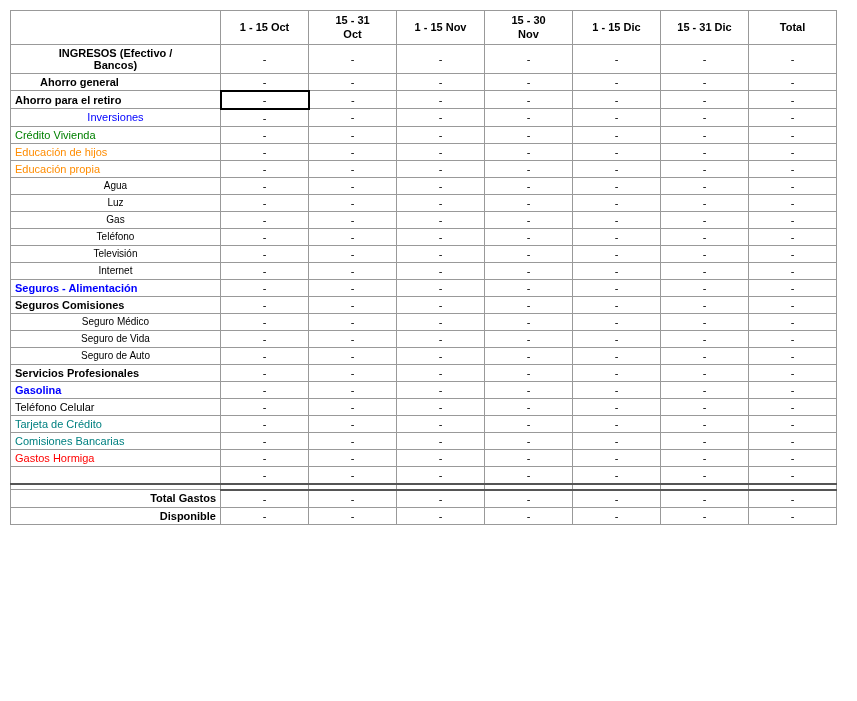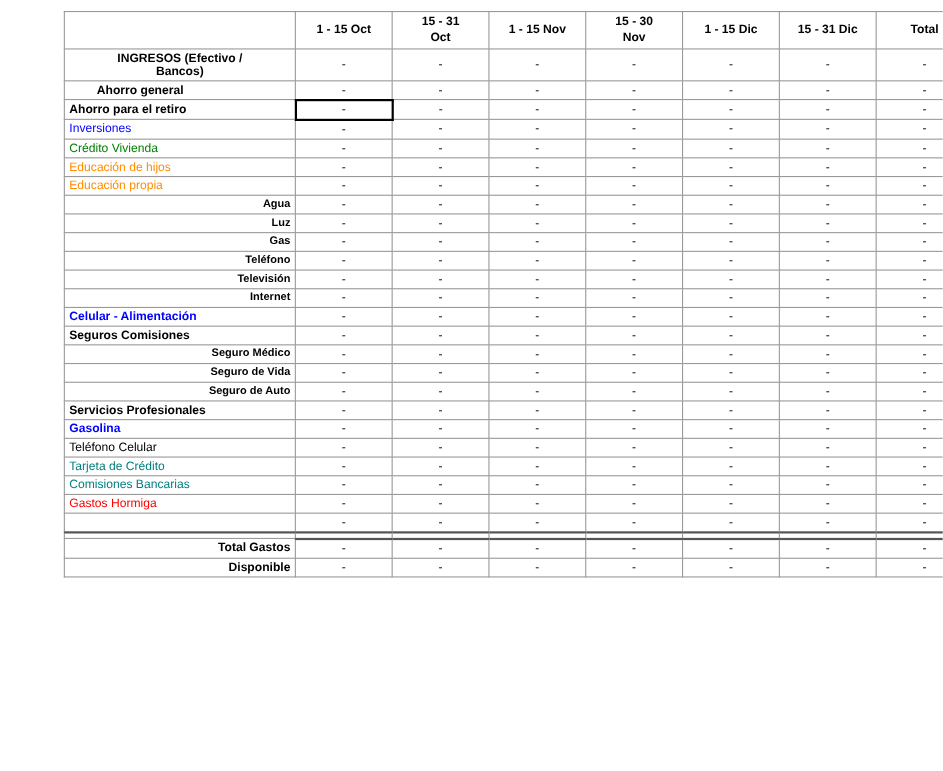--- a/index.html
+++ b/index.html
@@ -5,21 +5,20 @@
     * { box-sizing: border-box; margin: 0; padding: 0; }
     body {
       background: #fff;
       font-family: Arial, sans-serif;
       font-size: 11px;
     }
     .spreadsheet-container {
       width: 727px;
       min-height: 701px;
       padding: 10px;
-      margin-left: 48px;
     }
     table {
       border-collapse: collapse;
       width: 100%;
       table-layout: fixed;
     }
     th, td {
       border: 1px solid #999;
       padding: 2px 4px;
       vertical-align: middle;
@@ -34,22 +33,22 @@
     }
     td.label {
       text-align: left;
       font-weight: normal;
     }
     td.label-bold {
       text-align: left;
       font-weight: bold;
     }
     td.label-indent {
-      text-align: right;
-      font-weight: bold;
+      text-align: center;
+      font-weight: normal;
     }
     .col-label { width: 210px; }
     .col-data { width: 88px; }
     .header-row th {
       vertical-align: middle;
       line-height: 1.3;
     }
   </style>
 </head>
 <body>
@@ -93,21 +92,21 @@
           <td class="label-bold" style="color: rgb(0, 0, 0);">Ahorro para el retiro</td>
           <td style="border: 2px solid rgb(0, 0, 0);">-</td>
           <td>-</td>
           <td>-</td>
           <td>-</td>
           <td>-</td>
           <td>-</td>
           <td>-</td>
         </tr>
         <tr>
-          <td class="label" style="color: rgb(0, 0, 255);">Inversiones</td>
+          <td class="label" style="color: rgb(0, 0, 255); text-align: center;">Inversiones</td>
           <td>-</td>
           <td>-</td>
           <td>-</td>
           <td>-</td>
           <td>-</td>
           <td>-</td>
           <td>-</td>
         </tr>
         <tr>
           <td class="label" style="color: rgb(0, 128, 0);">Crédito Vivienda</td>
@@ -193,21 +192,21 @@
           <td class="label-indent" style="color: rgb(0, 0, 0); font-size: 10px;">Internet</td>
           <td>-</td>
           <td>-</td>
           <td>-</td>
           <td>-</td>
           <td>-</td>
           <td>-</td>
           <td>-</td>
         </tr>
         <tr>
-          <td class="label-bold" style="color: rgb(0, 0, 255);">Celular - Alimentación</td>
+          <td class="label-bold" style="color: rgb(0, 0, 255);">Seguros - Alimentación</td>
           <td>-</td>
           <td>-</td>
           <td>-</td>
           <td>-</td>
           <td>-</td>
           <td>-</td>
           <td>-</td>
         </tr>
         <tr>
           <td class="label-bold" style="color: rgb(0, 0, 0);">Seguros Comisiones</td>

